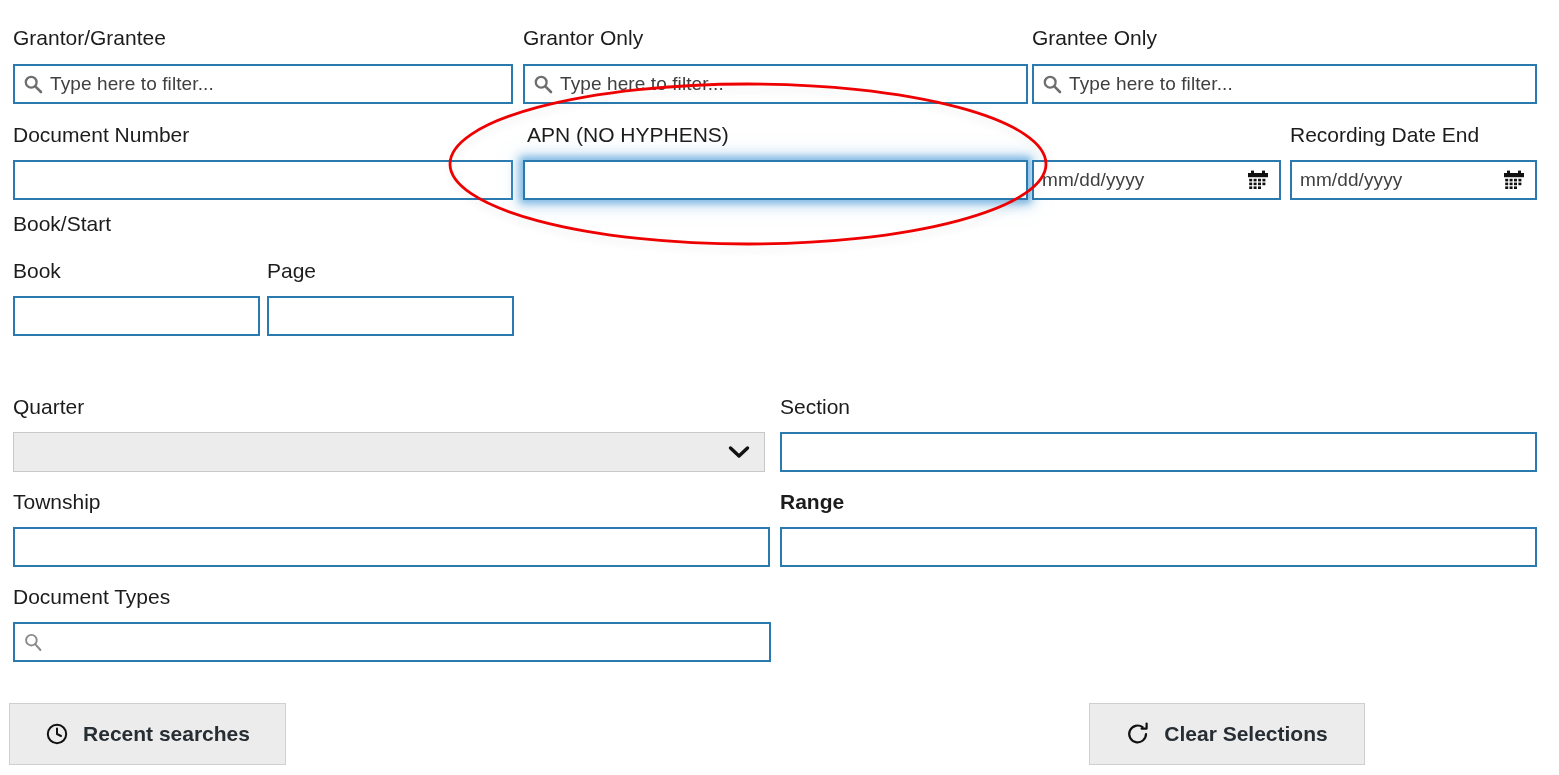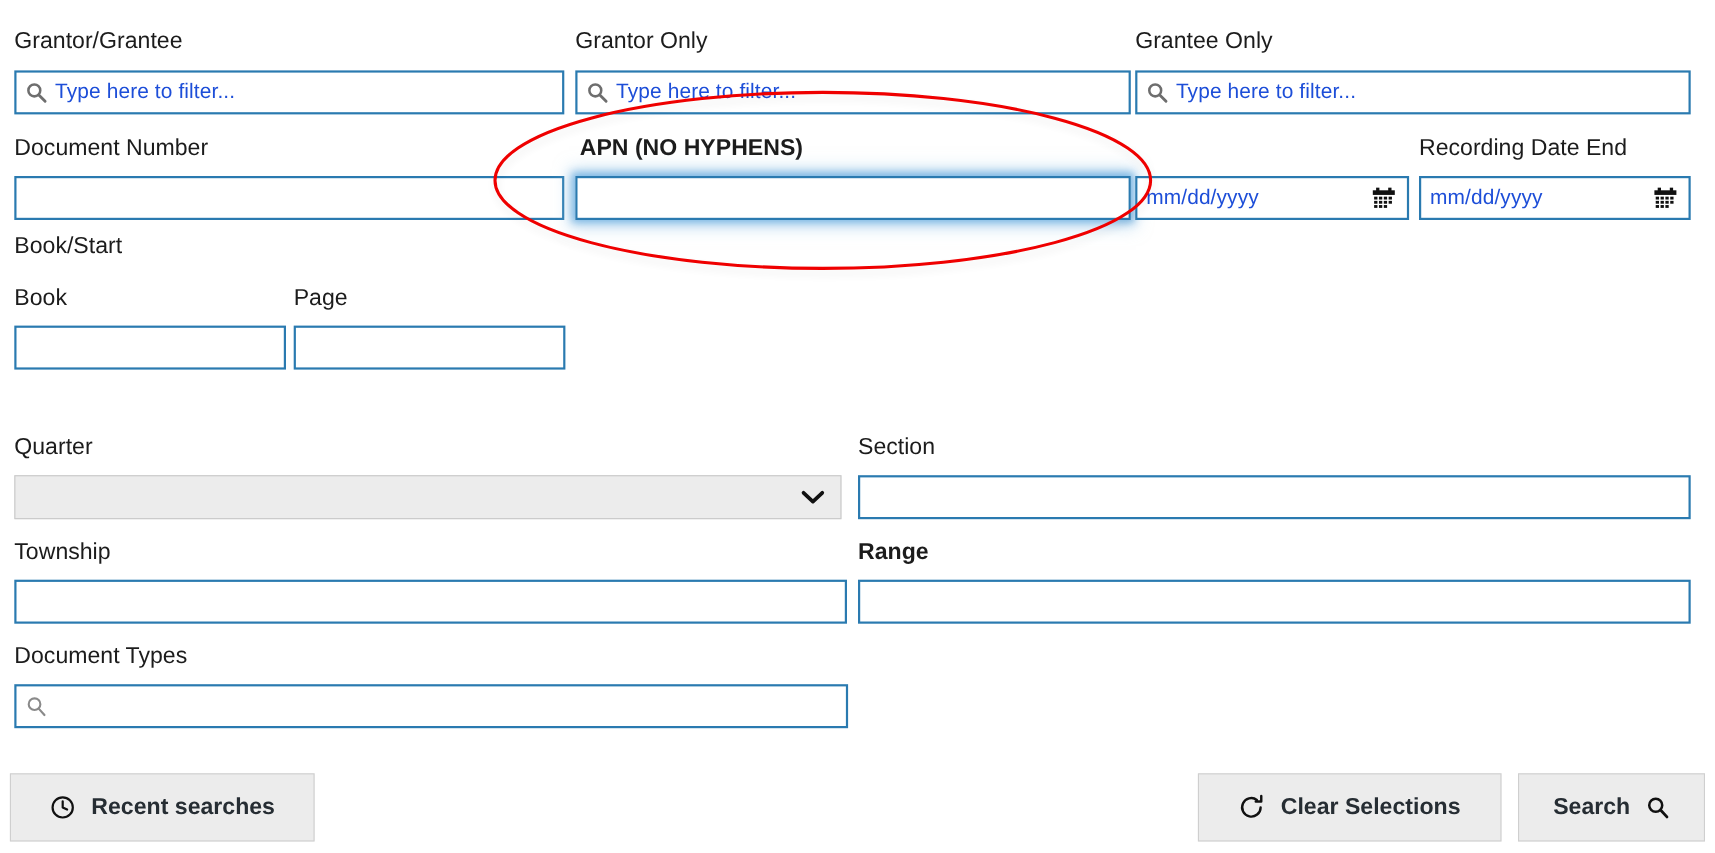--- a/index.html
+++ b/index.html
@@ -40,21 +40,21 @@
     border: 2px solid #2a7ab0;
     background: #ffffff;
     height: 40px;
     display: flex;
     align-items: center;
     padding: 0 8px;
   }
 
   .field .ph {
     font-size: 19px;
-    color: #1d4ed8;
+    color: #404040;
     white-space: nowrap;
     letter-spacing: 0.1px;
   }
 
   .mag {
     flex: 0 0 auto;
     width: 20px;
     height: 20px;
     margin-right: 7px;
     display: block;
@@ -157,21 +157,21 @@
         <circle cx="8.2" cy="8.2" r="5.4" fill="none" stroke="#6e6e6e" stroke-width="2.3"></circle>
         <line x1="12.3" y1="12.3" x2="18" y2="18" stroke="#6e6e6e" stroke-width="2.6" stroke-linecap="round"></line>
       </svg>
     </span>
     <span class="ph">Type here to filter...</span>
   </div>
 
   <div class="lbl" style="left:13px; top:122px;">Document Number</div>
   <div class="field" style="left:13px; top:160px; width:500px;"></div>
 
-  <div class="lbl" style="left:527px; top:122px;font-weight:bold;">APN (NO HYPHENS)</div>
+  <div class="lbl" style="left:527px; top:122px;">APN (NO HYPHENS)</div>
   <div class="field focused" style="left:523px; top:160px; width:505px;"></div>
 
   <div class="field" style="left:1032px; top:160px; width:249px;">
     <span class="ph">mm/dd/yyyy</span>
     <span class="cal">
       <svg viewBox="0 0 22 20" width="22" height="20">
         <rect x="1" y="3" width="20" height="4.2" fill="#111"></rect>
         <rect x="4" y="0.6" width="3" height="3" fill="#111"></rect>
         <rect x="15" y="0.6" width="3" height="3" fill="#111"></rect>
         <g fill="#111">
@@ -267,29 +267,20 @@
   <div class="btn" style="left:9px; top:703px; width:277px;">
     <span class="bicon">
       <svg viewBox="0 0 24 24" width="24" height="24">
         <circle cx="12" cy="12" r="9.2" fill="none" stroke="#111" stroke-width="2"></circle>
         <path d="M12 6.4 L12 12 L16 14" fill="none" stroke="#111" stroke-width="2" stroke-linecap="round" stroke-linejoin="round"></path>
       </svg>
     </span>
     <span class="btn-label">Recent searches</span>
   </div>
 
-  <div class="btn" style="left:1380px; top:703px; width:170px;">
-    <span class="btn-label">Search</span>
-    <span class="bicon-sm">
-      <svg viewBox="0 0 22 22" width="22" height="22">
-        <circle cx="9.2" cy="9" r="5.9" fill="none" stroke="#111" stroke-width="2.3"></circle>
-        <line x1="13.6" y1="13.4" x2="19.4" y2="19.6" stroke="#111" stroke-width="2.6" stroke-linecap="round"></line>
-      </svg>
-    </span>
-  </div>
 
   <svg class="annot" style="left:440px; top:78px;" width="640" height="190" viewBox="0 0 640 190">
     <defs>
       <filter id="softshadow" x="-30%" y="-30%" width="160%" height="160%">
         <feGaussianBlur in="SourceAlpha" stdDeviation="4"></feGaussianBlur>
         <feOffset dx="1" dy="3" result="off"></feOffset>
         <feComponentTransfer>
           <feFuncA type="linear" slope="0.35"></feFuncA>
         </feComponentTransfer>
         <feMerge>

